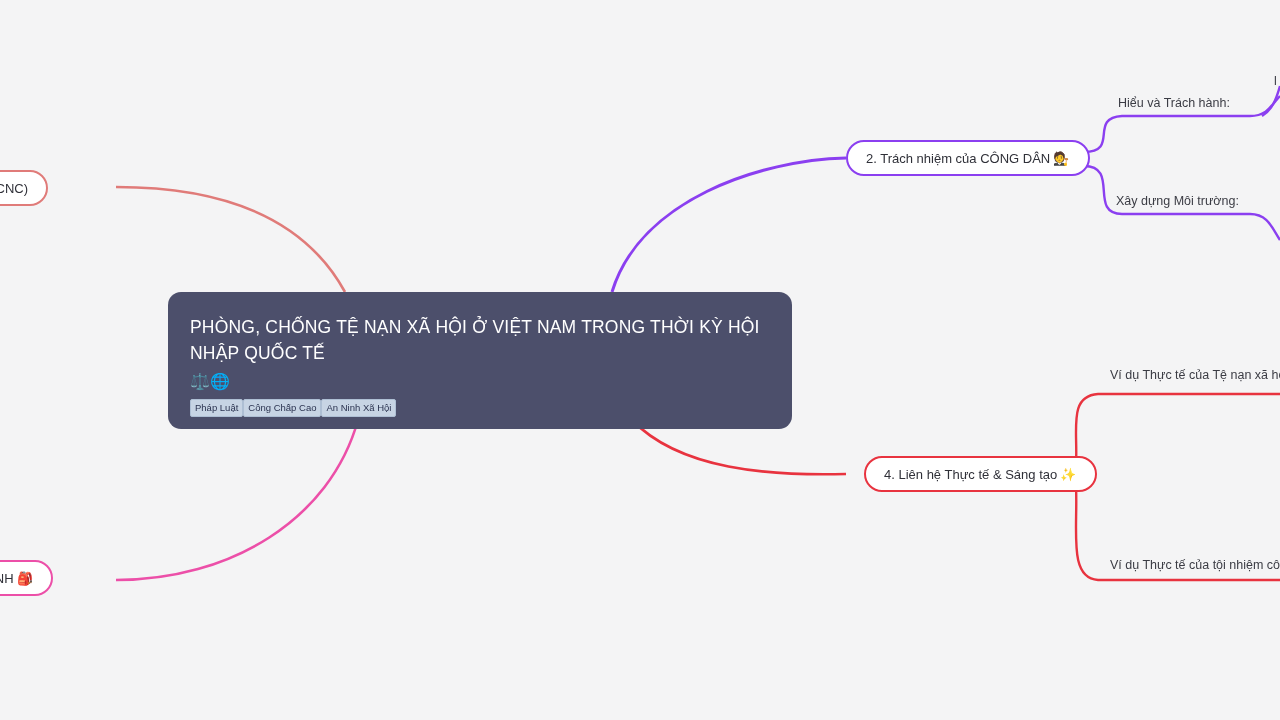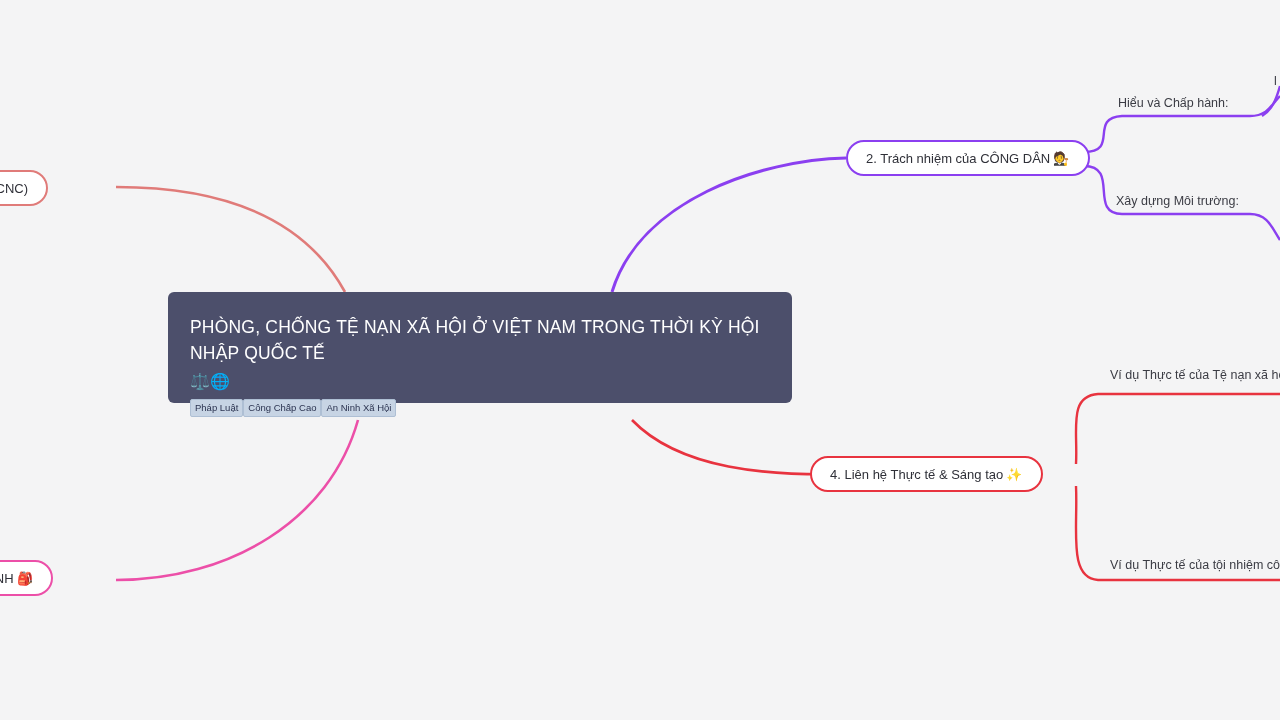--- a/index.html
+++ b/index.html
@@ -7,23 +7,23 @@
     width:1280px; height:720px; overflow:hidden;
     background:#f4f4f5;
     font-family:"Liberation Sans", sans-serif;
   }
   #canvas { position:relative; width:1280px; height:720px; }
   #links { position:absolute; inset:0; width:1280px; height:720px; pointer-events:none; }
 
   
   .central {
     position:absolute; left:168px; top:292px;
-    width:624px; height:111px;
+    width:624px; height:137px;
     background:#4c4f6b;
-    border-radius:6px;
+    border-radius:13px;
     padding:22px 22px 0 22px;
   }
   .central-title {
     color:#ffffff;
     font-size:17.5px;
     line-height:26px;
     letter-spacing:.2px;
     font-weight:400;
     white-space:pre-line;
   }
@@ -55,21 +55,21 @@
     display:flex; align-items:center;
     padding:0 18px;
     font-size:13px;
     color:#2f3038;
     white-space:nowrap;
   }
 
   #node-tpcnc   { left:-88px; top:170px;  border-color:#e07b79; }
   #node-hocsinh { left:-88px; top:560px;  border-color:#ec4fa8; }
   #node-congdan { left:846px; top:140px;  border-color:#8b3ff0; }
-  #node-lienhe  { left:810px; top:456px;  border-color:#e8333f; }
+  #node-lienhe  { left:864px; top:456px;  border-color:#e8333f; }
 
   
   .leaf {
     position:absolute;
     font-size:12.5px;
     color:#3b3c44;
     white-space:nowrap;
   }
   #leaf-hieu      { left:1118px; top:96px;  }
   #leaf-moitruong { left:1116px; top:194px; }
@@ -120,21 +120,21 @@
   </div>
 
   <div class="pill" id="node-congdan">
     <span>2. Trách nhiệm của CÔNG DÂN 🧑‍⚖️</span>
   </div>
 
   <div class="pill" id="node-lienhe">
     <span>4. Liên hệ Thực tế &amp; Sáng tạo ✨</span>
   </div>
 
-  <div class="leaf" id="leaf-hieu">Hiểu và Chấp hành:</div>
+  <div class="leaf" id="leaf-hieu">Hiểu và Trách hành:</div>
 
   <div class="leaf" id="leaf-moitruong">Xây dựng Môi trường:</div>
 
   <div class="leaf" id="leaf-vidu-tenan">Ví dụ Thực tế của Tệ nạn xã hộ</div>
 
   <div class="leaf" id="leaf-vidu-toipham">Ví dụ Thực tế của tội nhiệm cô</div>
 
   <div class="leaf" id="leaf-edge-top">l</div>
 
 </div>

